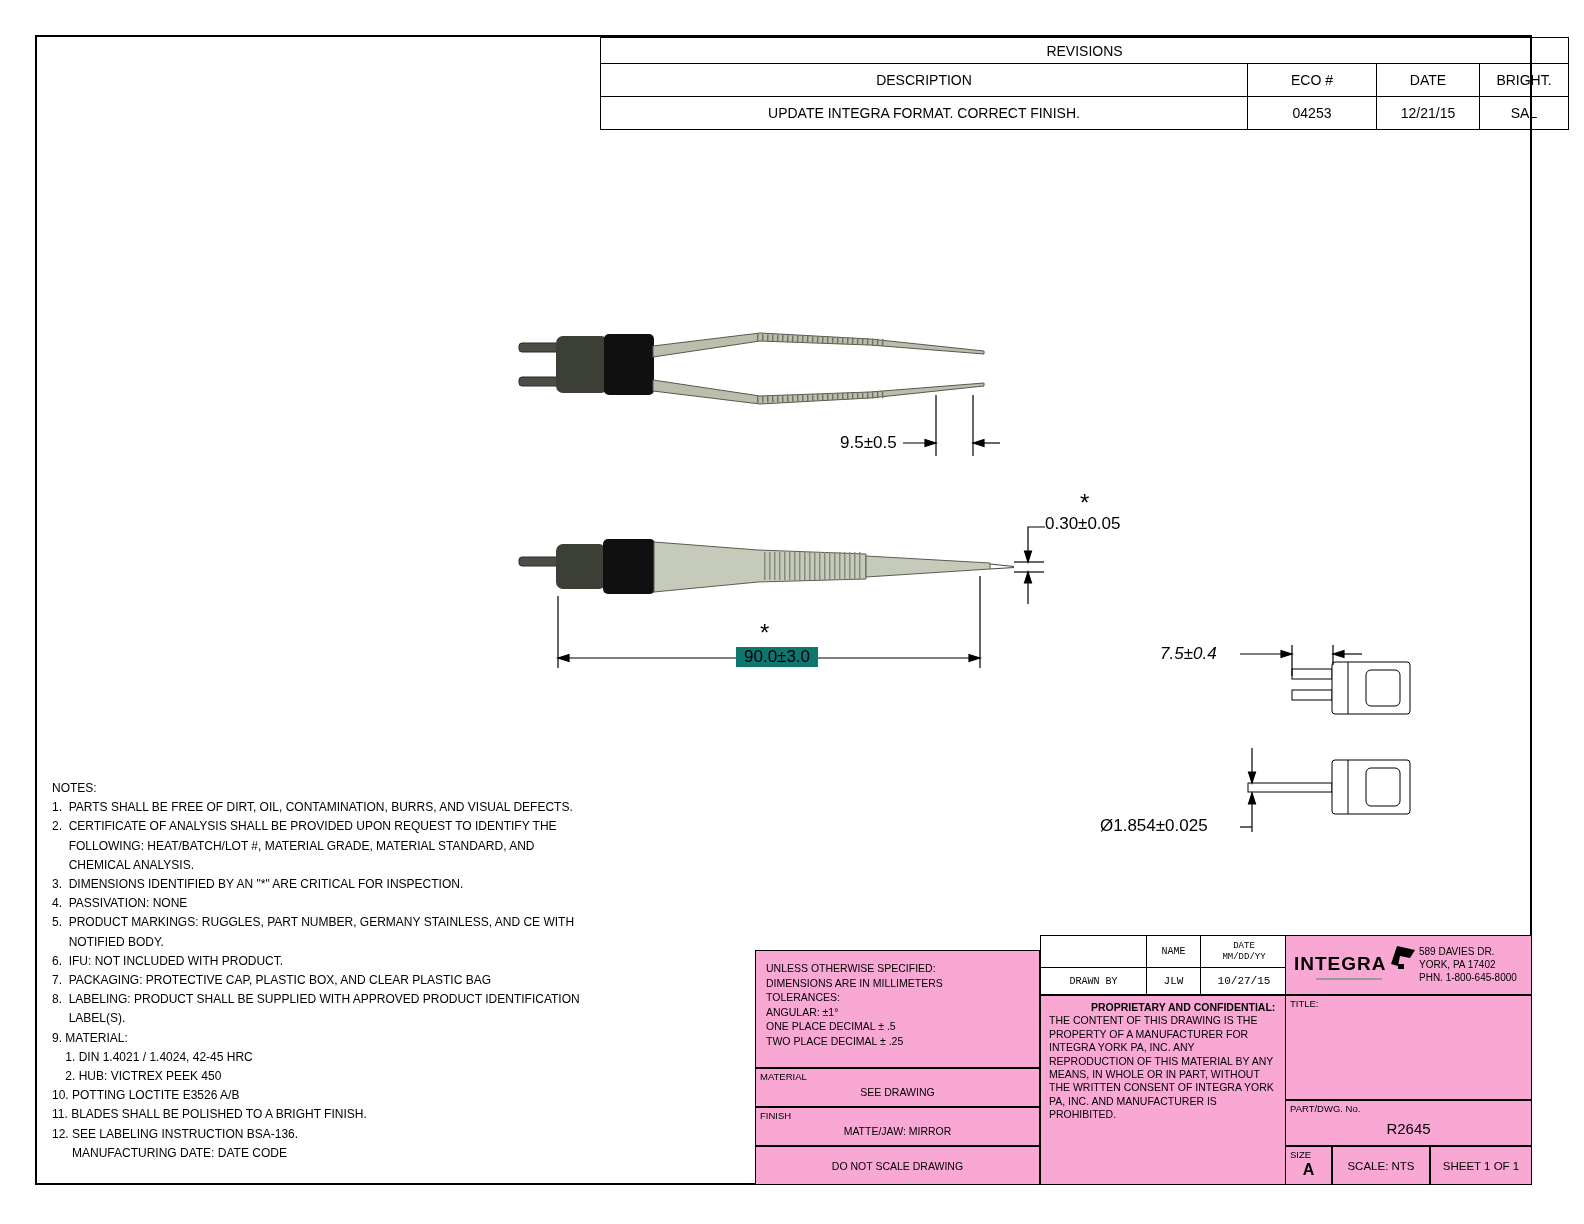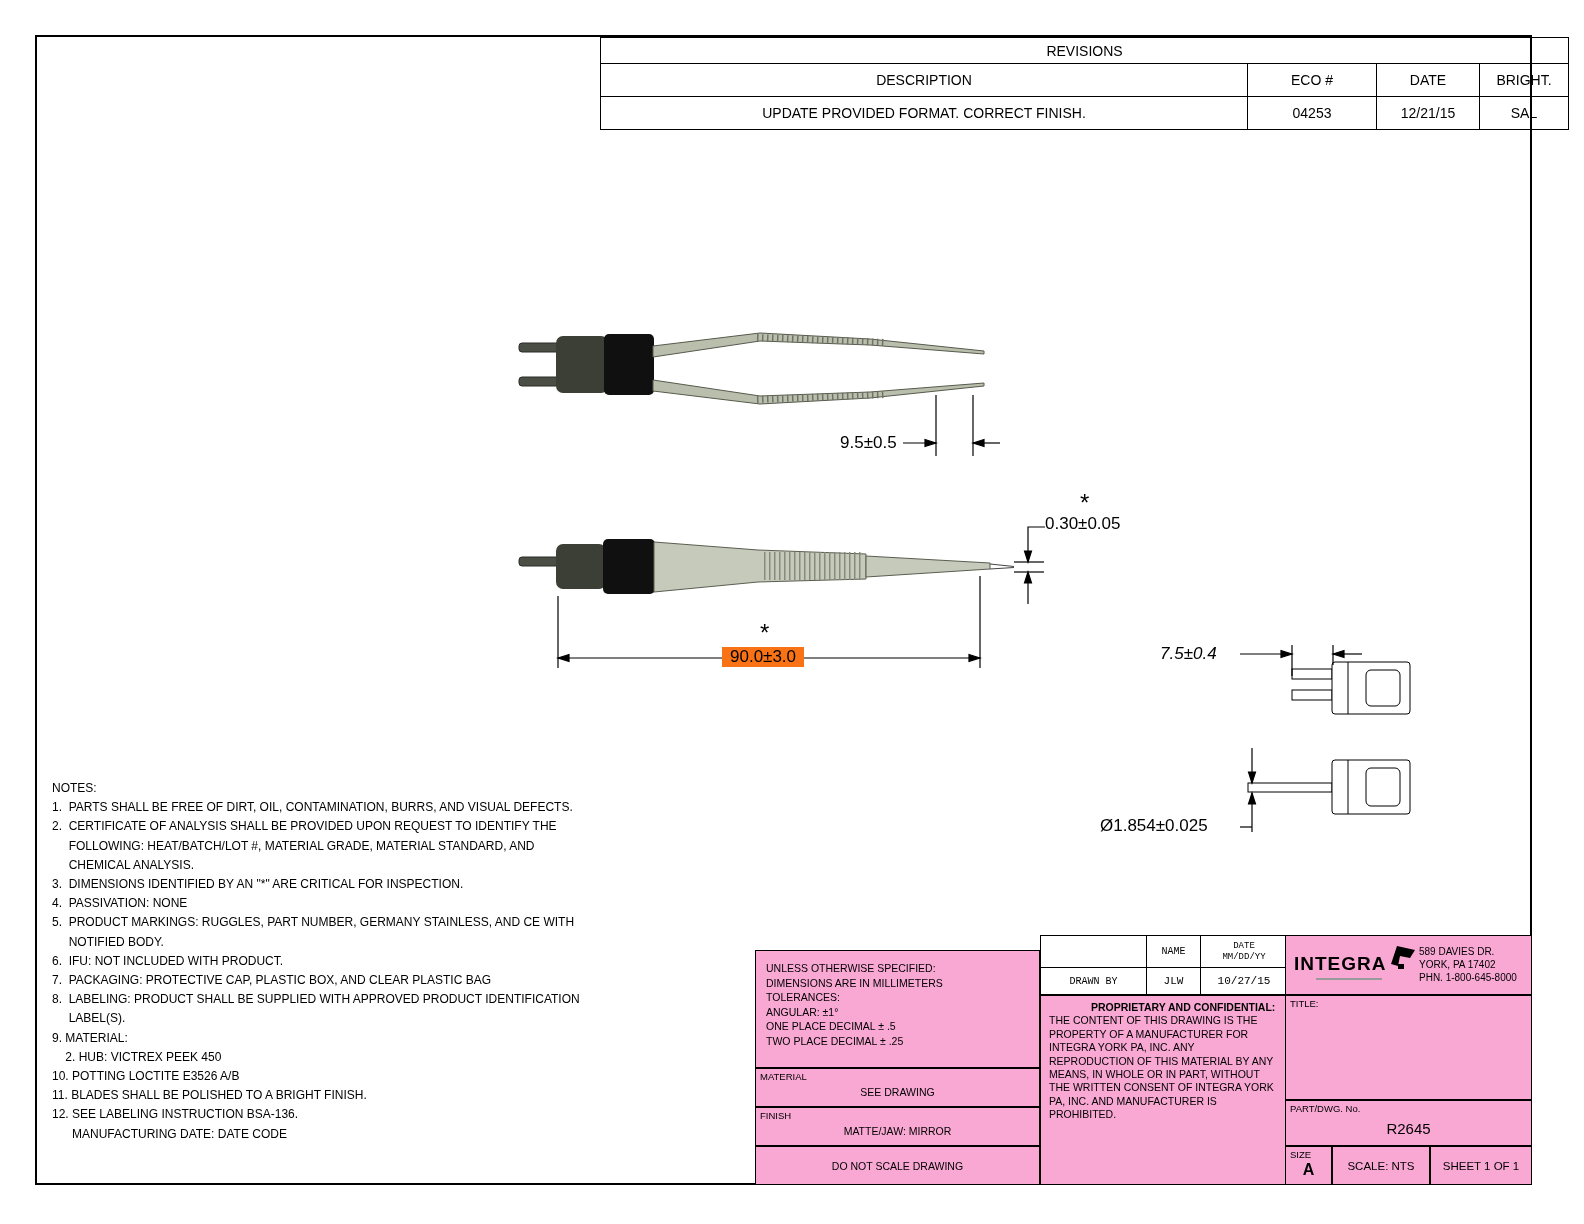--- a/index.html
+++ b/index.html
@@ -9,21 +9,21 @@
   .frame{position:absolute;left:35px;top:35px;width:1497px;height:1150px;
          border:2px solid #000;box-sizing:border-box;}
   
   table.rev{position:absolute;left:600px;top:37px;border-collapse:collapse;table-layout:fixed;}
   table.rev td{border:1px solid #000;text-align:center;vertical-align:middle;
                font-size:14px;padding:0 4px;white-space:nowrap;overflow:hidden;}
   
   svg.drawing{position:absolute;left:0;top:0;}
   
   .dim{position:absolute;font-size:17px;white-space:nowrap;}
-  .dim-mask{background:#f97316;padding:0 8px;}
+  .dim-mask{background:#0f766e;padding:0 8px;margin-left:14px;}
   .star{position:absolute;font-size:24px;line-height:18px;}
   
   .notes{position:absolute;left:52px;top:779px;}
   .note-line{white-space:pre;font-size:12px;line-height:19.2px;}
   
   .tb{position:absolute;border:1px solid #000;box-sizing:border-box;background:#f9a8d4;}
   .tb-lbl{position:absolute;left:4px;top:2px;font-size:9.5px;}
   .tb-center{display:flex;align-items:center;justify-content:center;height:100%;}
   .tol{padding:10px 0 0 10px;font-size:10.5px;line-height:14.5px;}
   table.appr{border-collapse:collapse;table-layout:fixed;width:100%;height:100%;}
@@ -50,21 +50,21 @@
         <tr style="height:26px;">
       <td colspan="4">REVISIONS</td>
     </tr>
     <tr style="height:33px;">
       <td style="width:638px;">DESCRIPTION</td>
       <td style="width:120px;">ECO #</td>
       <td style="width:94px;">DATE</td>
       <td style="width:80px;">BRIGHT.</td>
     </tr>
     <tr style="height:33px;">
-      <td>UPDATE PROVIDED FORMAT. CORRECT FINISH.</td>
+      <td>UPDATE INTEGRA FORMAT. CORRECT FINISH.</td>
       <td>04253</td>
       <td>12/21/15</td>
       <td>SAL</td>
     </tr>
   </tbody>
     </table>
 
   <svg class="drawing" width="1584" height="1224" viewBox="0 0 1584 1224">
 
     <g>
@@ -156,20 +156,21 @@
     <div class="note-line">     CHEMICAL ANALYSIS.</div>
     <div class="note-line">3.  DIMENSIONS IDENTIFIED BY AN "*" ARE CRITICAL FOR INSPECTION.</div>
     <div class="note-line">4.  PASSIVATION: NONE</div>
     <div class="note-line">5.  PRODUCT MARKINGS: RUGGLES, PART NUMBER, GERMANY STAINLESS, AND CE WITH</div>
     <div class="note-line">     NOTIFIED BODY.</div>
     <div class="note-line">6.  IFU: NOT INCLUDED WITH PRODUCT.</div>
     <div class="note-line">7.  PACKAGING: PROTECTIVE CAP, PLASTIC BOX, AND CLEAR PLASTIC BAG</div>
     <div class="note-line">8.  LABELING: PRODUCT SHALL BE SUPPLIED WITH APPROVED PRODUCT IDENTIFICATION</div>
     <div class="note-line">     LABEL(S).</div>
     <div class="note-line">9. MATERIAL:</div>
+    <div class="note-line">    1. DIN 1.4021 / 1.4024, 42-45 HRC</div>
     <div class="note-line">    2. HUB: VICTREX PEEK 450</div>
     <div class="note-line">10. POTTING LOCTITE E3526 A/B</div>
     <div class="note-line">11. BLADES SHALL BE POLISHED TO A BRIGHT FINISH.</div>
     <div class="note-line">12. SEE LABELING INSTRUCTION BSA-136.</div>
     <div class="note-line">      MANUFACTURING DATE: DATE CODE</div>
   </div>
 
   <div class="tb tol" style="left:755px;top:950px;width:285px;height:118px;">
     <div>UNLESS OTHERWISE SPECIFIED:</div>
     <div>DIMENSIONS ARE IN MILLIMETERS</div>

